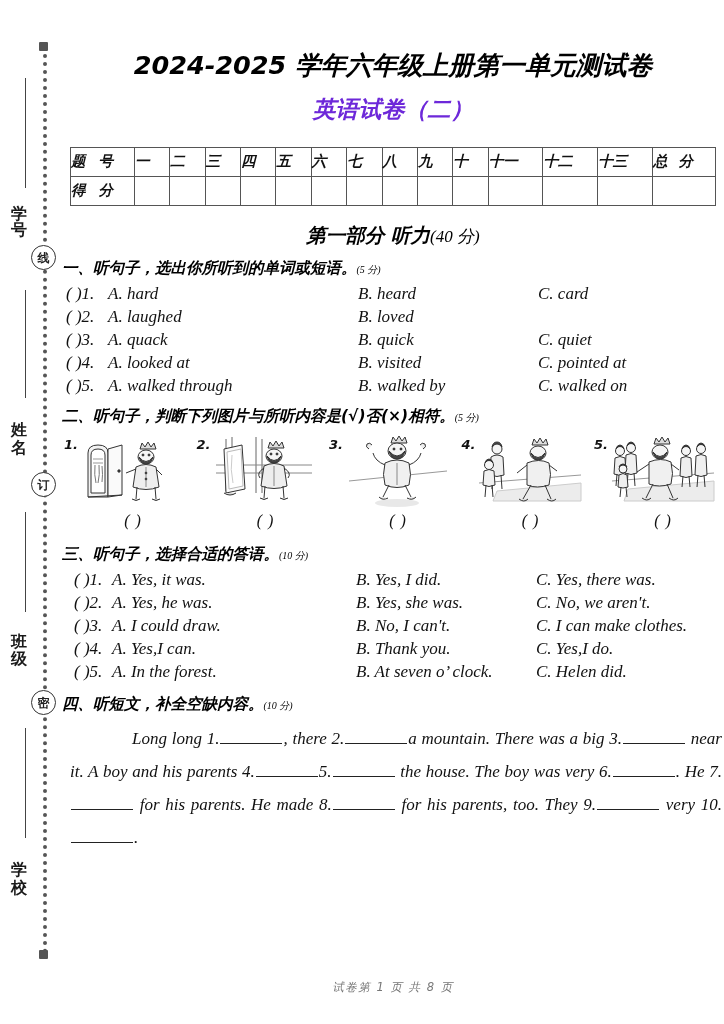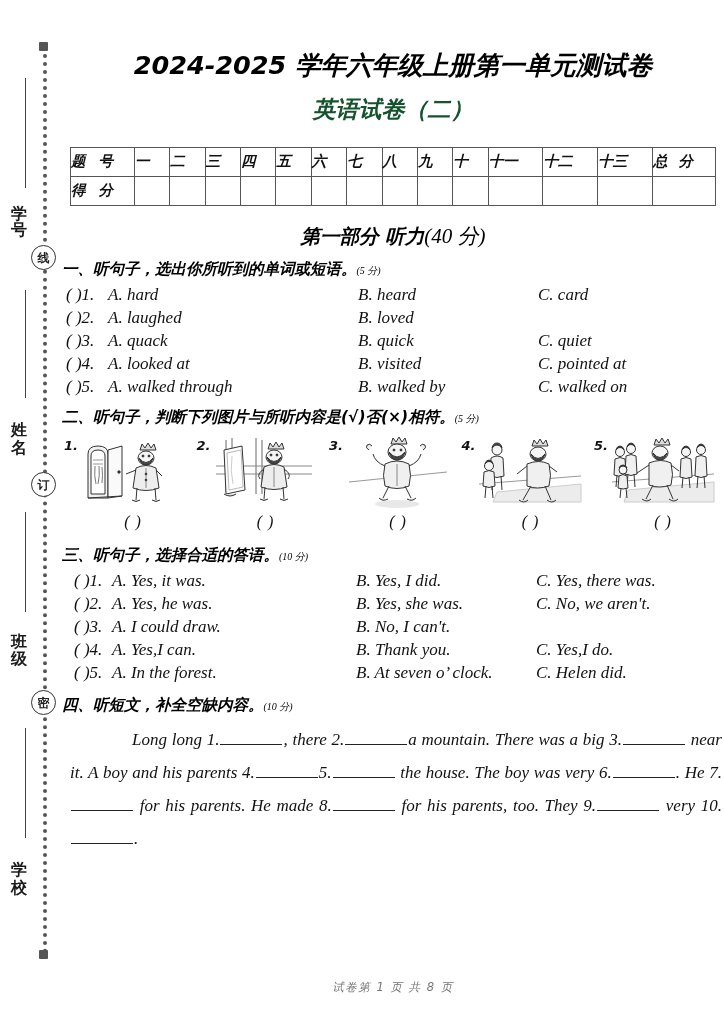--- a/index.html
+++ b/index.html
@@ -56,21 +56,21 @@
 
   .title-main {
     margin: 42px 0 0 0; text-align: center;
     font-family: "DejaVu Sans", sans-serif;
     font-size: 25.5px; font-weight: 700; letter-spacing: 0px;
     color: #000; line-height: 1.25;
   }
   .title-sub {
     margin: 12px 0 0 0; text-align: center;
     font-family: "DejaVu Sans", sans-serif;
-    font-size: 23px; font-weight: 700; color: #14532d;
+    font-size: 23px; font-weight: 700; color: #6d28d9;
   }
 
   
   .score-table-wrap { margin: 22px 8px 0 8px; }
   table.score {
     border-collapse: collapse; width: 100%;
     table-layout: fixed;
   }
   table.score td {
     border: 1.1px solid #555;
@@ -84,21 +84,21 @@
   td.wide-cell { width: 48px; }
   td.total-cell { width: 55px; letter-spacing: 3px; }
 
   
   .part-heading {
     text-align: center; margin: 16px 0 2px 0;
     font-family: "DejaVu Sans", serif;
     font-size: 19.5px; font-weight: 700; color: #000;
   }
   .part-heading .pts {
-    font-family: "Liberation Serif", serif; font-weight: 400; font-size: 21px;
+    font-family: "Liberation Serif", serif; font-weight: 400; font-size: 17px;
   }
 
   .sec-heading {
     margin: 9px 0 2px 0;
     font-family: "DejaVu Sans", sans-serif;
     font-size: 15.5px; font-weight: 700; color: #000;
   }
   .sec-heading .pts {
     font-family: "Liberation Serif", serif; font-weight: 400; font-size: 10px;
   }
@@ -451,20 +451,21 @@
   <div class="q-row sec3">
     <span class="q-paren">(      )2.</span>
     <span class="q-opt-a">A. Yes, he was.</span>
     <span class="q-opt-b">B. Yes, she was.</span>
     <span class="q-opt-c">C. No, we aren't.</span>
   </div>
   <div class="q-row sec3">
     <span class="q-paren">(      )3.</span>
     <span class="q-opt-a">A. I could draw.</span>
     <span class="q-opt-b">B. No, I can't.</span>
+    <span class="q-opt-c">C. I can make clothes.</span>
   </div>
   <div class="q-row sec3">
     <span class="q-paren">(      )4.</span>
     <span class="q-opt-a">A. Yes,I can.</span>
     <span class="q-opt-b">B. Thank you.</span>
     <span class="q-opt-c">C. Yes,I do.</span>
   </div>
   <div class="q-row sec3">
     <span class="q-paren">(      )5.</span>
     <span class="q-opt-a">A. In the forest.</span>

